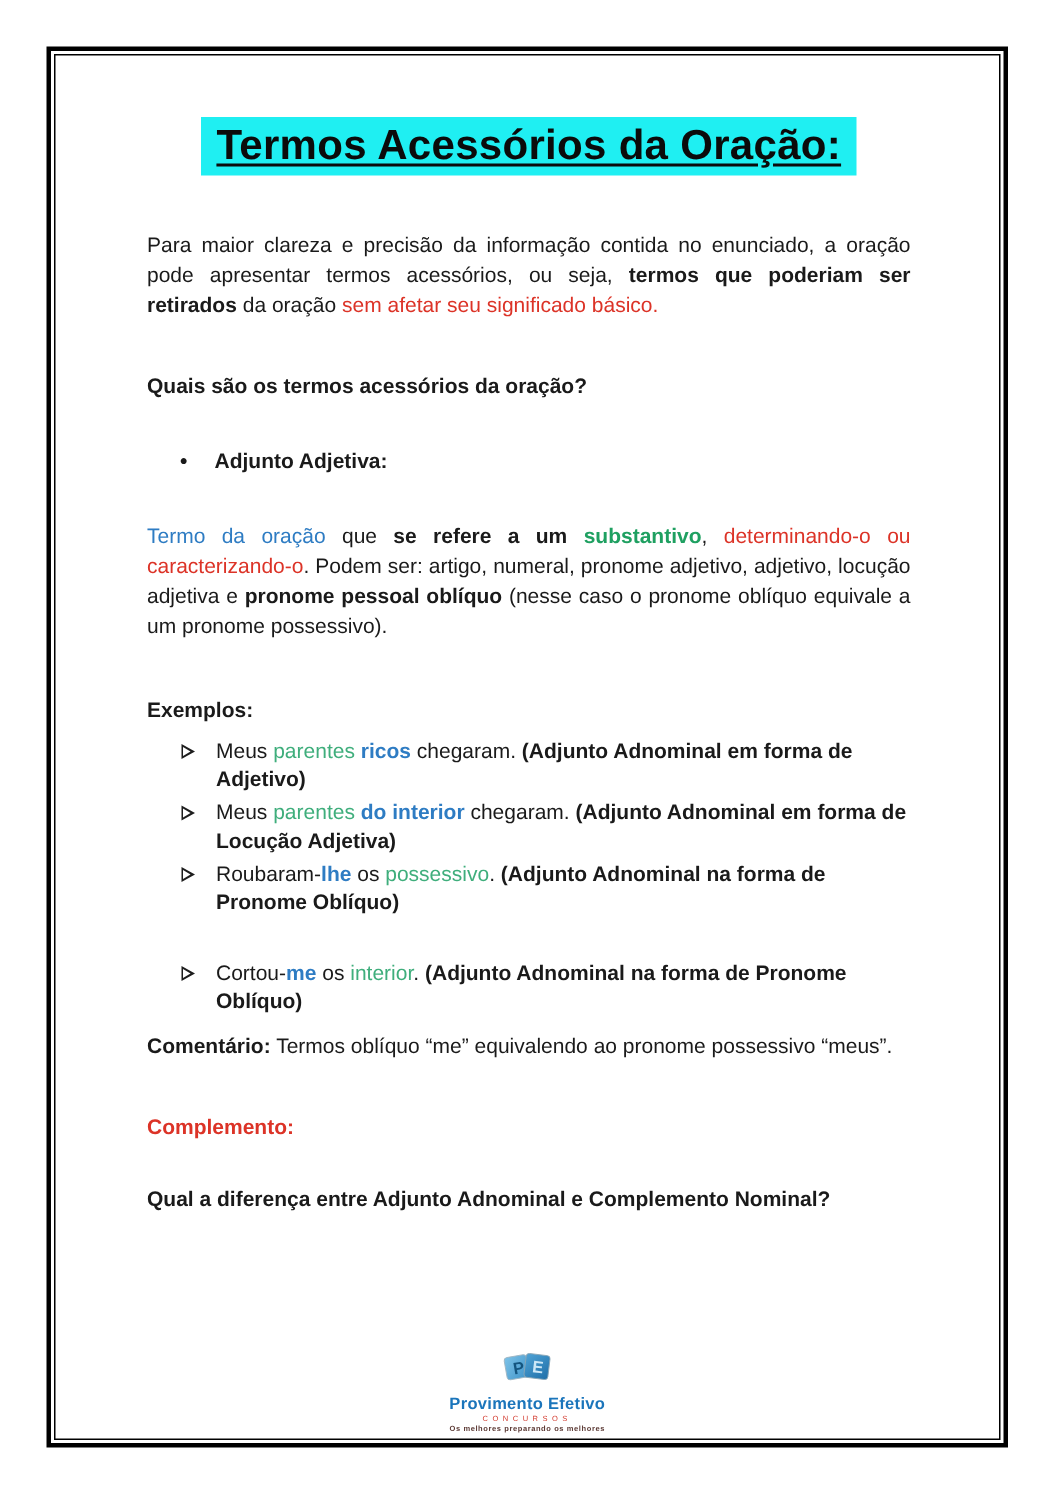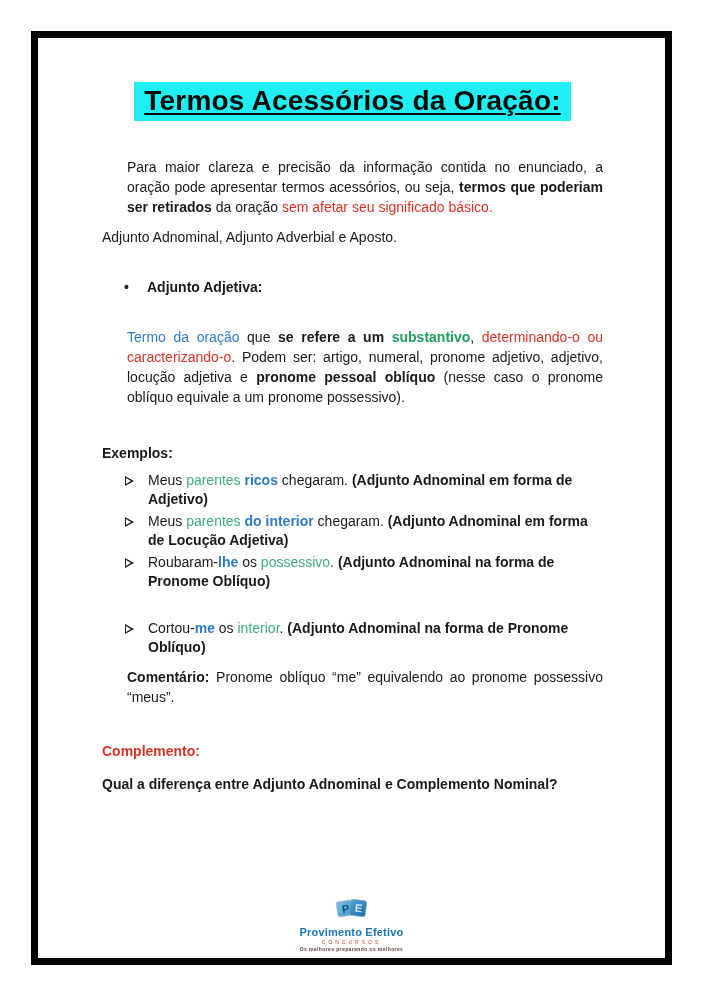--- a/index.html
+++ b/index.html
@@ -15,39 +15,39 @@
   }
   *{margin:0;padding:0;box-sizing:border-box;}
   html,body{background:#fff;}
   body{
     width:707px;height:1000px;position:relative;overflow:hidden;
     font-family:"Liberation Sans","DejaVu Sans",sans-serif;
     color:var(--text);
   }
   .frame{
     position:absolute;left:31px;top:31px;width:641px;height:934px;
-    border:7px solid #000000;
+    border:3px solid #000000;
     outline:1px solid #000;
     outline-offset:-6px;
     background:#fff;
   }
   .content{padding:44px 62px 0 64px;}
   .title-wrap{text-align:center;}
   .doc-title{
     display:inline-block;
     background:var(--highlight);
     font-size:28px;font-weight:700;letter-spacing:0.2px;
     padding:3px 10px 4px;
     text-decoration:underline;
     text-decoration-thickness:2px;
     text-underline-offset:3px;
     color:#0b0b0b;
   }
   .para{font-size:14px;line-height:20px;}
-  .justify{text-align:justify;margin-left:25px;}
+  .justify{text-align:justify;}
   .heading{font-size:14px;line-height:20px;font-weight:700;}
   .mt-intro{margin-top:36px;}
   .mt-q{margin-top:34px;}
   .mt-a{margin-top:10px;}
   .dot-list{list-style:none;margin-top:30px;}
   .dot-list li{position:relative;padding-left:45px;font-size:14px;line-height:20px;}
   .dot-icon{position:absolute;left:22px;top:0;font-size:14px;font-weight:700;}
   .mt-desc{margin-top:30px;}
   .mt-ex{margin-top:36px;}
   .arrow-list{list-style:none;margin-top:8px;}
@@ -58,21 +58,21 @@
     border-top:5px solid transparent;border-bottom:5px solid transparent;
     border-left:9px solid #1d1d1d;
   }
   .arrow-icon::after{
     content:"";position:absolute;left:-8px;top:-3px;
     border-top:3px solid transparent;border-bottom:3px solid transparent;
     border-left:5px solid #fff;
   }
   .comment{margin-top:10px;}
   .important-label{margin-top:34px;font-size:14px;line-height:20px;font-weight:700;color:var(--red);}
-  .important-q{margin-top:13px;}
+  .important-q{margin-top:28px;}
   
   .run-bold{font-weight:700;}
   .run-red{color:var(--red);}
   .run-blue{color:var(--blue);}
   .run-blue-bold{color:var(--blue);font-weight:700;}
   .run-green{color:var(--green);}
   .run-green-bold{color:var(--green-bold);font-weight:700;}
   
   .footer{
     position:absolute;left:0;right:0;bottom:6px;
@@ -94,21 +94,21 @@
 
 <div class="frame">
   <div class="content">
 
     <div class="title-wrap">
       <h1 class="doc-title">Termos Acessórios da Oração:</h1>
     </div>
 
     <p class="para justify mt-intro"><span>Para maior clareza e precisão da informação contida no enunciado, a oração pode apresentar termos acessórios, ou seja, </span><span class="run-bold">termos que poderiam ser retirados</span><span> da oração </span><span class="run-red">sem afetar seu significado básico.</span></p>
 
-    <p class="para mt-a">Adjunto Adnominal, Adjunto Adverbial e Aposto.</p>
+    <p class="heading mt-q">Quais são os termos acessórios da oração?</p>
 
     <ul class="dot-list">
       <li>
         <span class="dot-icon">•</span>
         <span class="run-bold">Adjunto Adjetiva:</span>
       </li>
     </ul>
 
     <p class="para justify mt-desc"><span class="run-blue">Termo da oração</span><span> que </span><span class="run-bold">se refere a um </span><span class="run-green-bold">substantivo</span><span>, </span><span class="run-red">determinando-o ou caracterizando-o</span><span>. Podem ser: artigo, numeral, pronome adjetivo, adjetivo, locução adjetiva e </span><span class="run-bold">pronome pessoal oblíquo</span><span> (nesse caso o pronome oblíquo equivale a um pronome possessivo).</span></p>
 
@@ -130,21 +130,21 @@
     </ul>
 
 
     <ul class="arrow-list second">
       <li>
         <span class="arrow-icon"></span>
         <span><span>Cortou-</span><span class="run-blue-bold">me</span><span> os </span><span class="run-green">interior</span><span>. </span><span class="run-bold">(Adjunto Adnominal na forma de Pronome Oblíquo)</span></span>
       </li>
     </ul>
 
-    <p class="para justify comment"><span class="run-bold">Comentário:</span><span> Pronome oblíquo “me” equivalendo ao pronome possessivo “meus”.</span></p>
+    <p class="para justify comment"><span class="run-bold">Comentário:</span><span> Termos oblíquo “me” equivalendo ao pronome possessivo “meus”.</span></p>
 
     <p class="important-label">Complemento:</p>
     <p class="heading important-q">Qual a diferença entre Adjunto Adnominal e Complemento Nominal?</p>
 
   </div>
 
   <div class="footer">
     <svg width="42" height="28" viewBox="0 0 42 28" aria-hidden="true">
       <defs>
         <linearGradient id="pe1" x1="0" y1="0" x2="1" y2="1">

